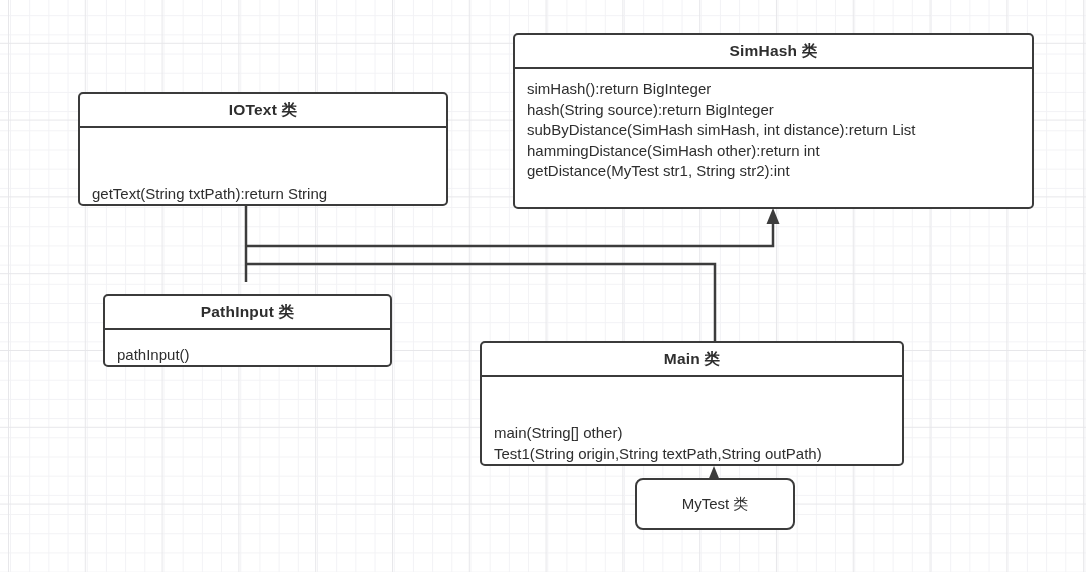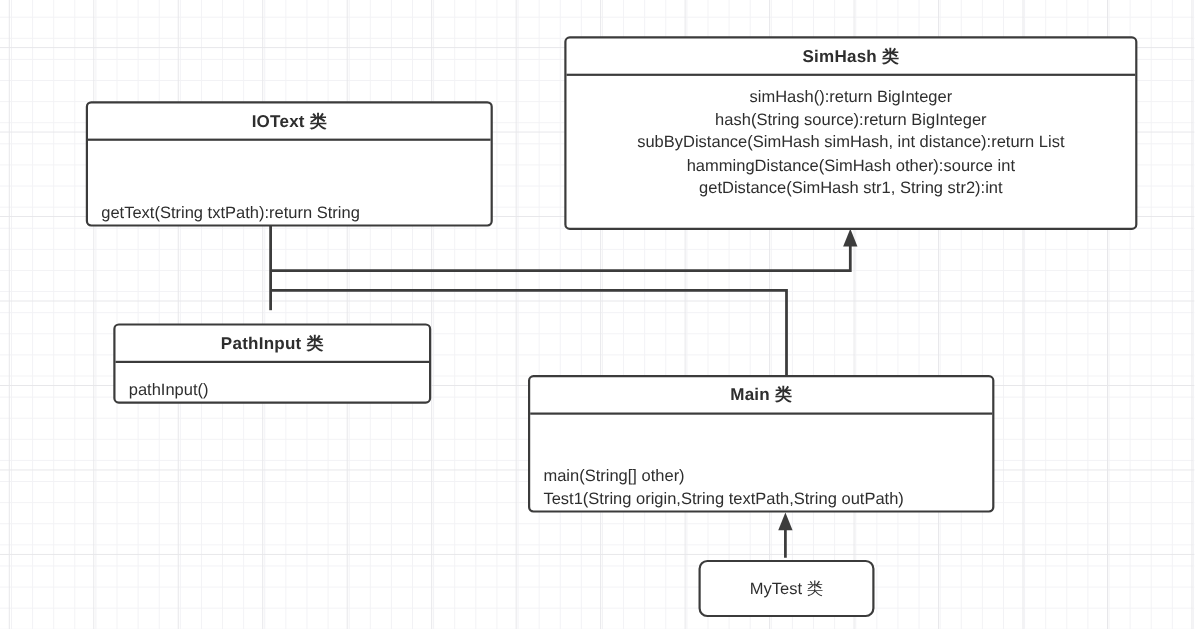--- a/index.html
+++ b/index.html
@@ -42,29 +42,29 @@
     text-align: center;
   }
   .classbox .body {
     flex: 1 1 auto;
     display: flex;
     flex-direction: column;
     justify-content: flex-end;
     padding: 0 12px;
     font-size: 15px;
   }
-  .classbox .body.top-align { justify-content: flex-start; padding-top: 10px; text-align: center; }
+  .classbox .body.top-align { justify-content: flex-start; padding-top: 10px; }
   .classbox .body .m { line-height: 20.5px; white-space: nowrap; }
   .box-iotext    { left: 78px;  top: 72px;  width: 370px; height: 114px; margin-top: 20px; }
   .box-simhash   { left: 513px; top: 33px;  width: 521px; height: 176px; }
   .box-pathinput { left: 103px; top: 294px; width: 289px; height: 73px;  }
   .box-main      { left: 480px; top: 341px; width: 424px; height: 125px; }
   .box-mytest {
     position: absolute;
-    left: 635px; top: 509px; width: 160px; height: 52px;
+    left: 635px; top: 478px; width: 160px; height: 52px;
     background: #ffffff;
     border: 2.5px solid #3b3b3b;
     border-radius: 8px;
     display: flex; align-items: center; justify-content: center;
     font-size: 15px;
   }
 </style>
 </head>
 <body>
 
@@ -102,22 +102,22 @@
   </div>
 
   <div class="classbox box-simhash">
     <div class="hdr">
       <span>SimHash 类</span>
     </div>
     <div class="body top-align">
       <div class="m">simHash():return BigInteger</div>
       <div class="m">hash(String source):return BigInteger</div>
       <div class="m">subByDistance(SimHash simHash, int distance):return List</div>
-      <div class="m">hammingDistance(SimHash other):source int</div>
-      <div class="m">getDistance(SimHash str1, String str2):int</div>
+      <div class="m">hammingDistance(SimHash other):return int</div>
+      <div class="m">getDistance(MyTest str1, String str2):int</div>
     </div>
   </div>
 
   <div class="classbox box-pathinput">
     <div class="hdr">
       <span>PathInput 类</span>
     </div>
     <div class="body">
       <div class="m">pathInput()</div>
     </div>

